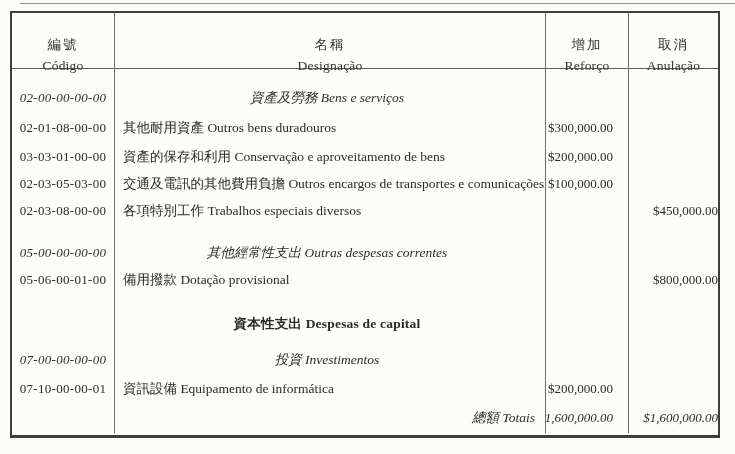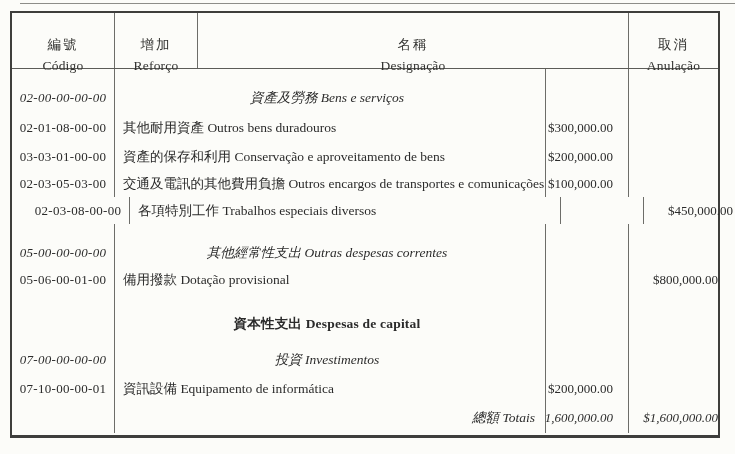--- a/index.html
+++ b/index.html
@@ -59,27 +59,27 @@
 <div class="page">
   <div class="top-rule"></div>
 
   <div class="table">
 
     <div class="thead">
       <div class="hcell c-code">
         <span class="zh">編號</span>
         <span class="pt">Código</span>
       </div>
+      <div class="hcell c-desig">
+        <span class="zh">名稱</span>
+        <span class="pt">Designação</span>
+      </div>
       <div class="hcell c-ref">
         <span class="zh">增加</span>
         <span class="pt">Reforço</span>
-      </div>
-      <div class="hcell c-desig">
-        <span class="zh">名稱</span>
-        <span class="pt">Designação</span>
       </div>
       <div class="hcell c-anu">
         <span class="zh">取消</span>
         <span class="pt">Anulação</span>
       </div>
     </div>
 
     <div class="tbody" id="tbody">
         <div class="row spacer" style="height: 14px; flex-basis: 14px;">
           <div class="cell code c-code"></div>
@@ -104,21 +104,21 @@
           <div class="cell designation c-desig">資產的保存和利用 Conservação e aproveitamento de bens</div>
           <div class="cell reforco c-ref">$200,000.00</div>
           <div class="cell anulacao c-anu"></div>
         </div>
         <div class="row detail" style="height: 27px; flex-basis: 27px;">
           <div class="cell code c-code">02-03-05-03-00</div>
           <div class="cell designation c-desig">交通及電訊的其他費用負擔 Outros encargos de transportes e comunicações</div>
           <div class="cell reforco c-ref">$100,000.00</div>
           <div class="cell anulacao c-anu"></div>
         </div>
-        <div class="row detail" style="height: 27px; flex-basis: 27px; margin-left: 15px;">
+        <div class="row detail" style="height: 27px; flex-basis: 27px;">
           <div class="cell code c-code">02-03-08-00-00</div>
           <div class="cell designation c-desig">各項特別工作 Trabalhos especiais diversos</div>
           <div class="cell reforco c-ref"></div>
           <div class="cell anulacao c-anu">$450,000.00</div>
         </div>
         <div class="row spacer" style="height: 15px; flex-basis: 15px;">
           <div class="cell code c-code"></div>
           <div class="cell designation c-desig"></div>
           <div class="cell reforco c-ref"></div>
           <div class="cell anulacao c-anu"></div>

